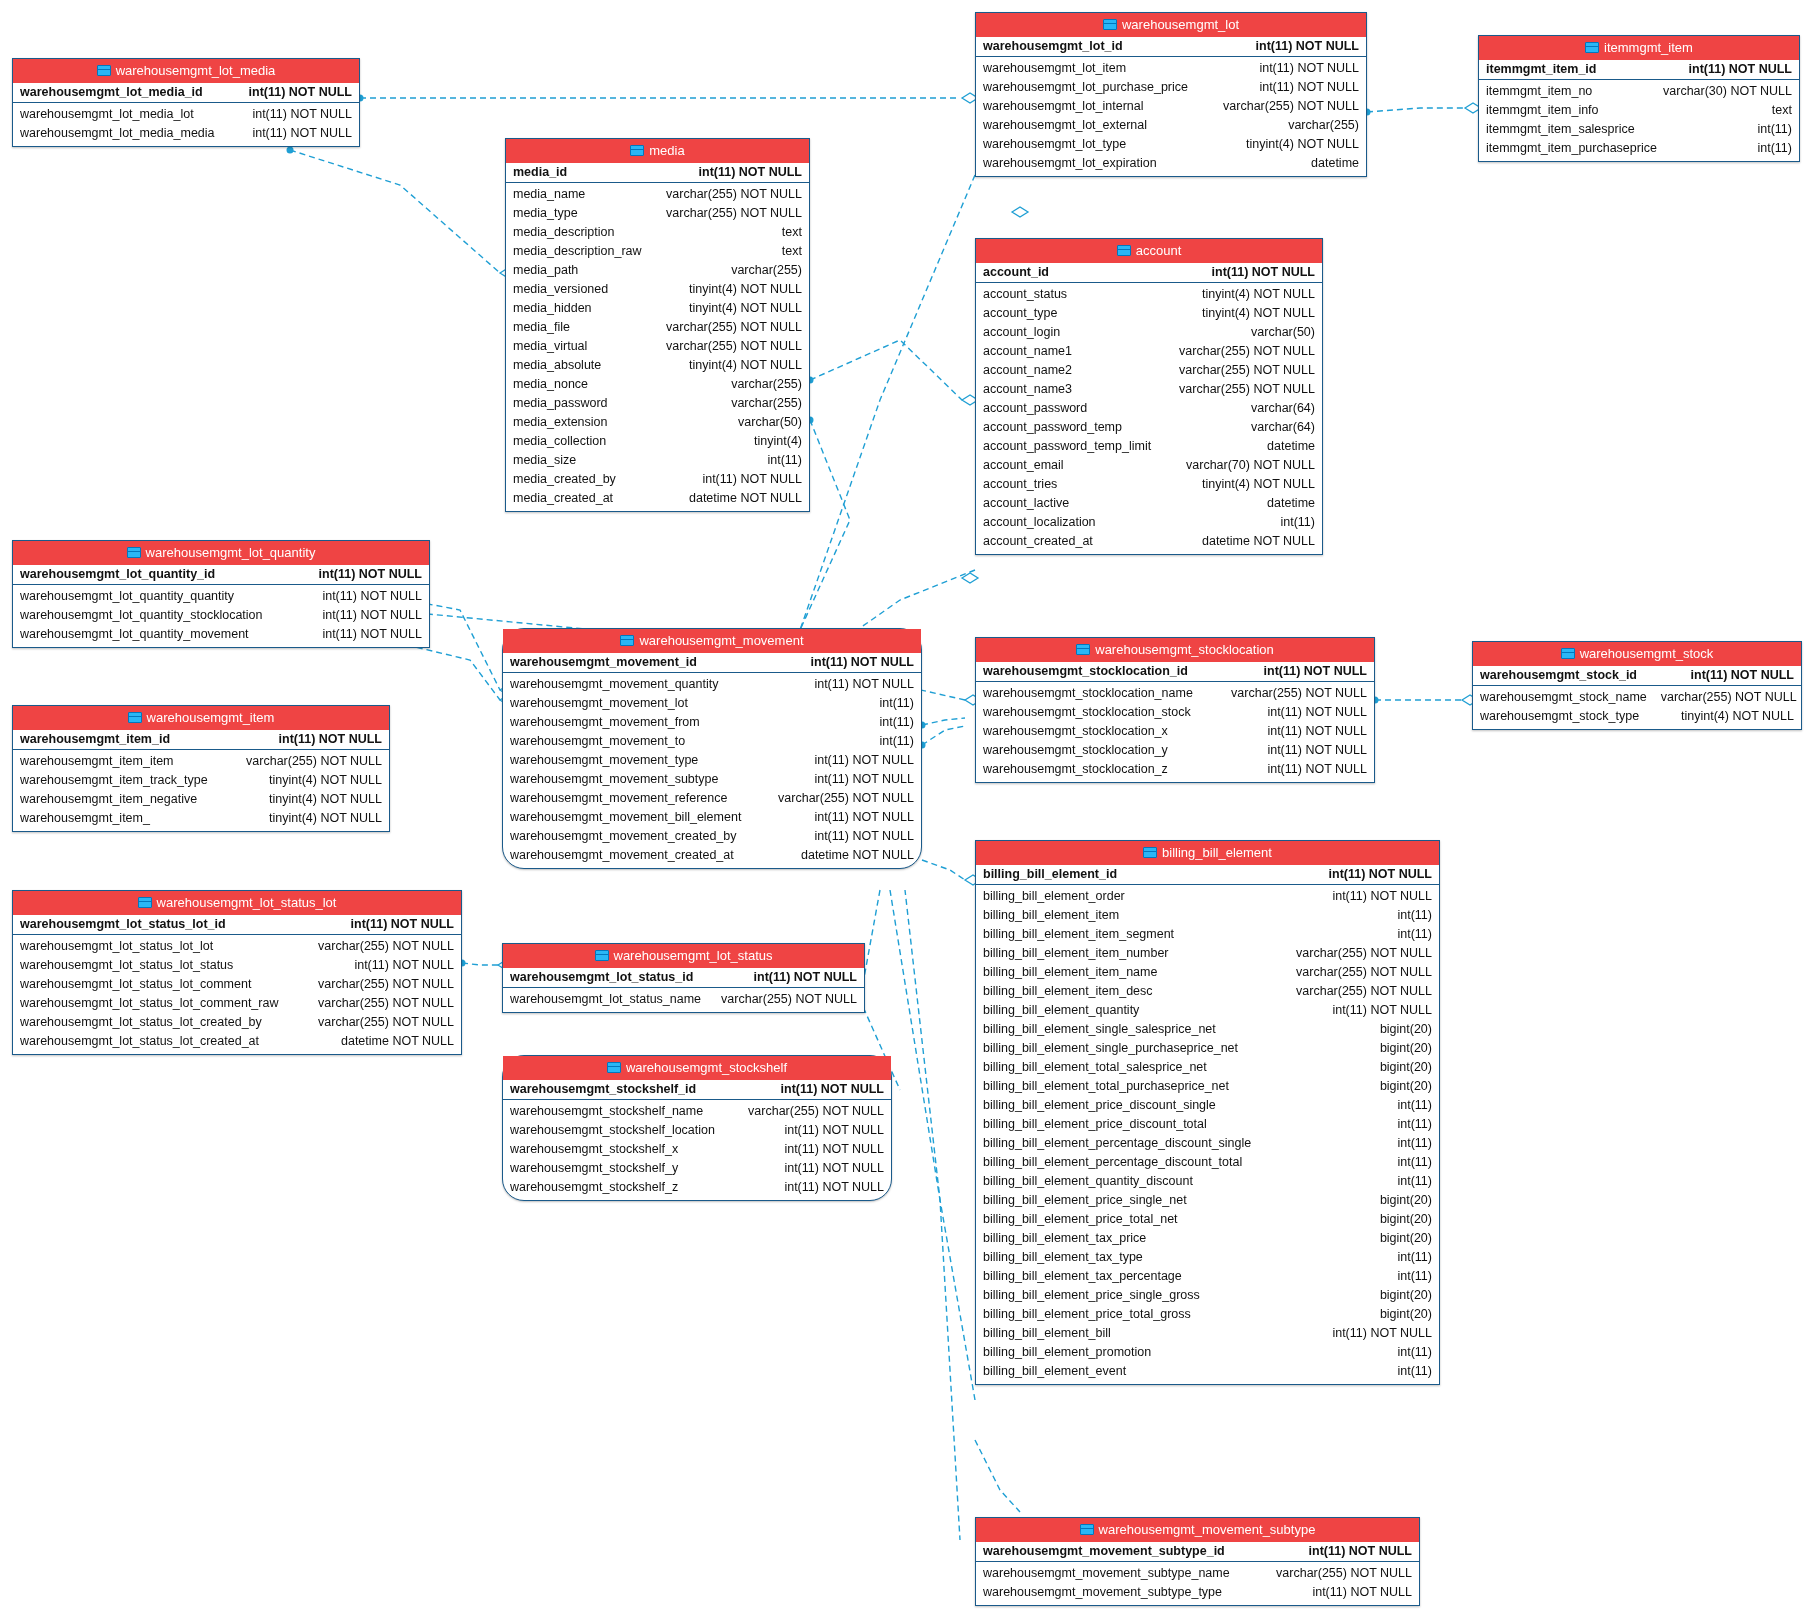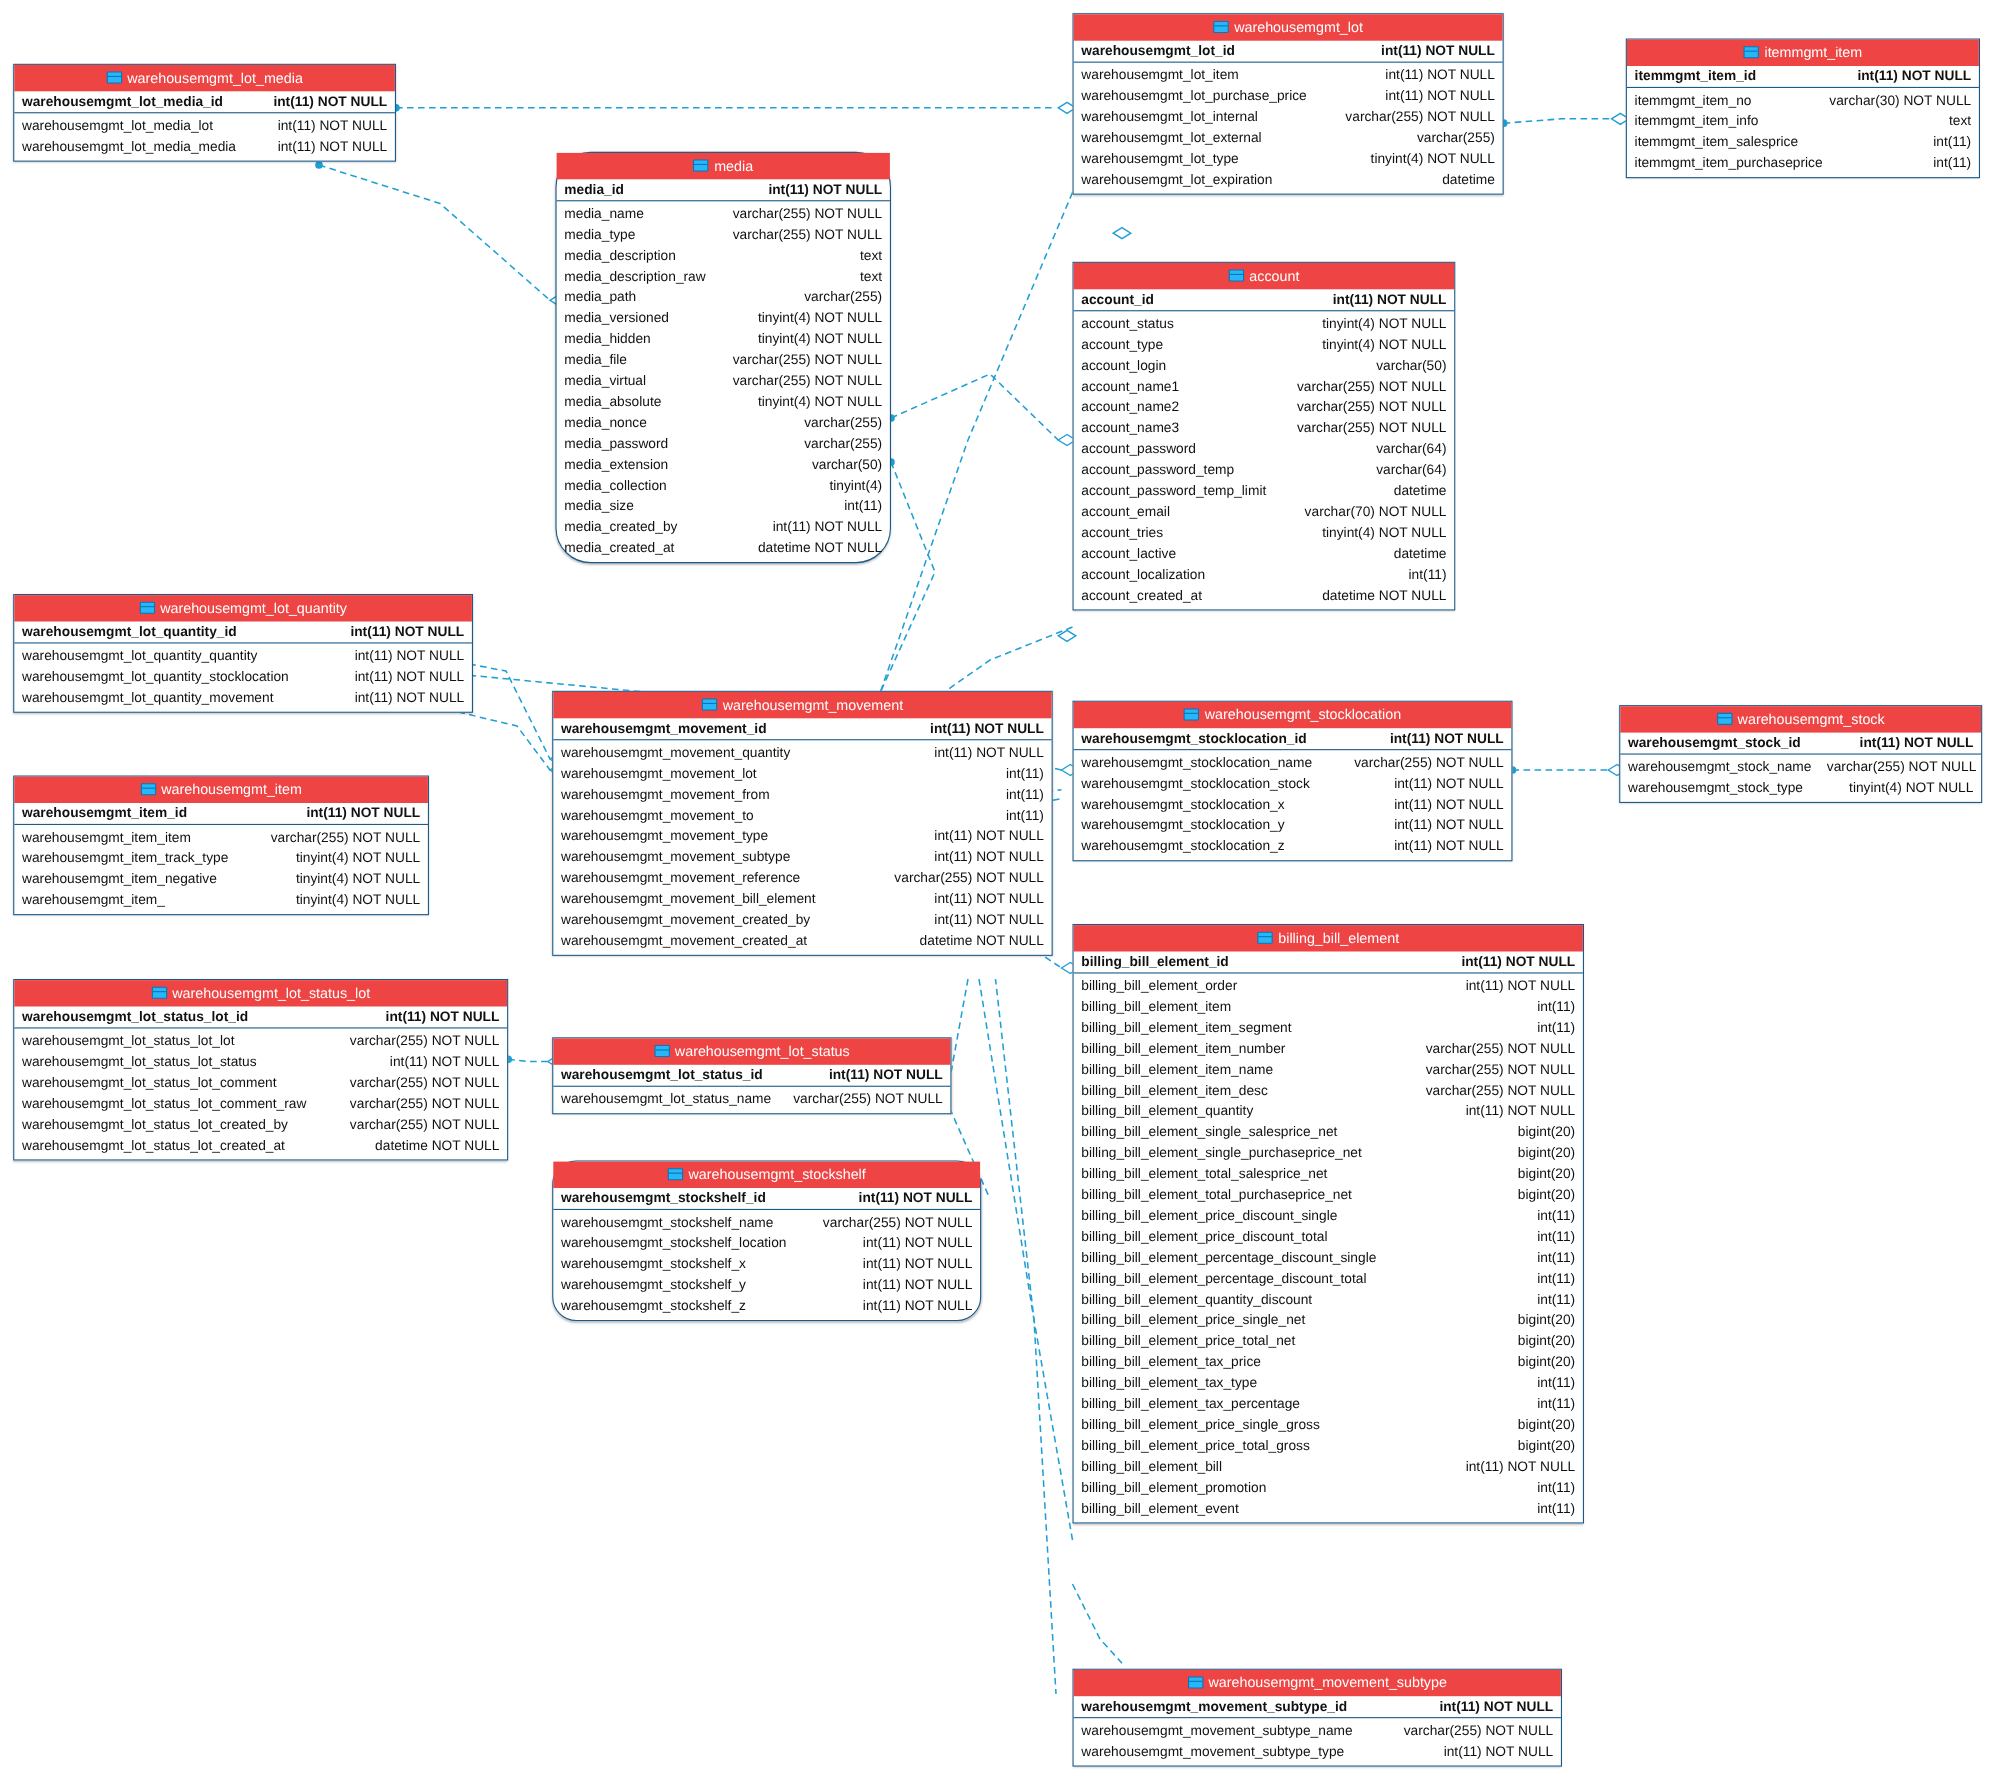--- a/index.html
+++ b/index.html
@@ -174,21 +174,21 @@
         <div class="row">
           <span class="col-name">warehousemgmt_lot_media_lot</span>
           <span class="col-type">int(11) NOT NULL</span>
         </div>
         <div class="row">
           <span class="col-name">warehousemgmt_lot_media_media</span>
           <span class="col-type">int(11) NOT NULL</span>
         </div>
       </div>
     </div>
-    <div class="entity" style="left: 505px; top: 138px; width: 305px; border-radius: 32px;">
+    <div class="entity" style="left: 505px; top: 138px; width: 305px;">
       <div class="entity-header"><span class="tbl-icon"></span><span>media</span></div>
       <div class="pk-row">
         <div class="row">
           <span class="col-name">media_id</span>
           <span class="col-type">int(11) NOT NULL</span>
         </div>
       </div>
       <div class="fields">
         <div class="row">
           <span class="col-name">media_name</span>
@@ -467,21 +467,21 @@
         <div class="row">
           <span class="col-name">warehousemgmt_lot_status_lot_created_by</span>
           <span class="col-type">varchar(255) NOT NULL</span>
         </div>
         <div class="row">
           <span class="col-name">warehousemgmt_lot_status_lot_created_at</span>
           <span class="col-type">datetime NOT NULL</span>
         </div>
       </div>
     </div>
-    <div class="entity" style="left: 502px; top: 628px; width: 455px;">
+    <div class="entity" style="left: 502px; top: 628px; width: 420px; border-radius: 22px;">
       <div class="entity-header"><span class="tbl-icon"></span><span>warehousemgmt_movement</span></div>
       <div class="pk-row">
         <div class="row">
           <span class="col-name">warehousemgmt_movement_id</span>
           <span class="col-type">int(11) NOT NULL</span>
         </div>
       </div>
       <div class="fields">
         <div class="row">
           <span class="col-name">warehousemgmt_movement_quantity</span>

